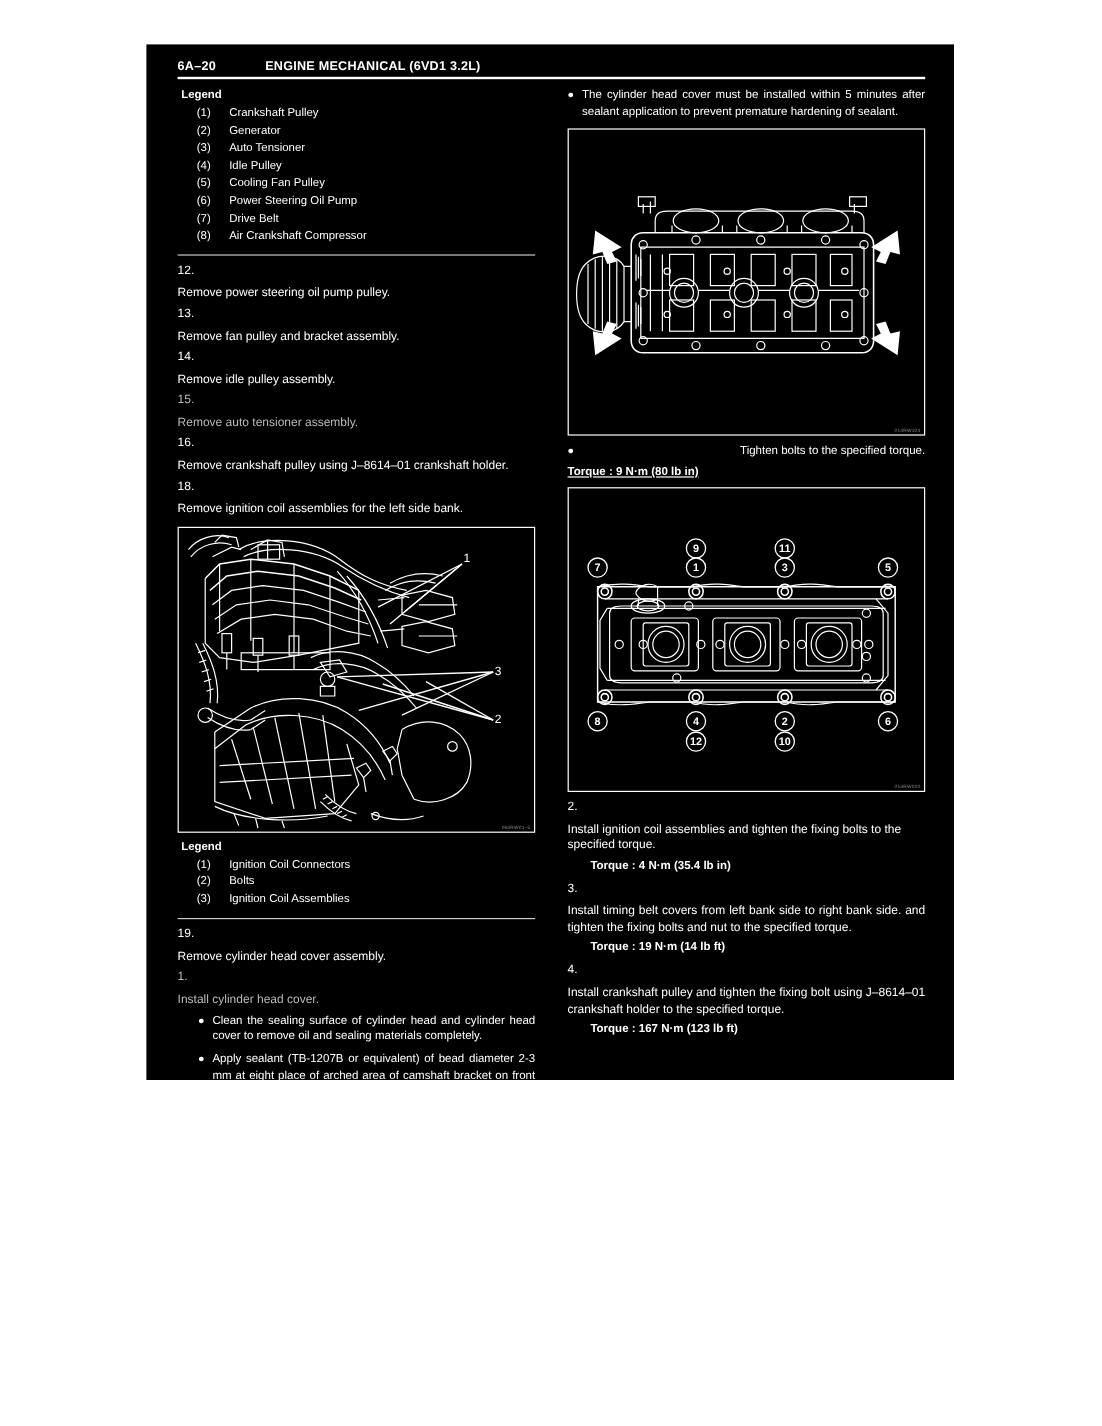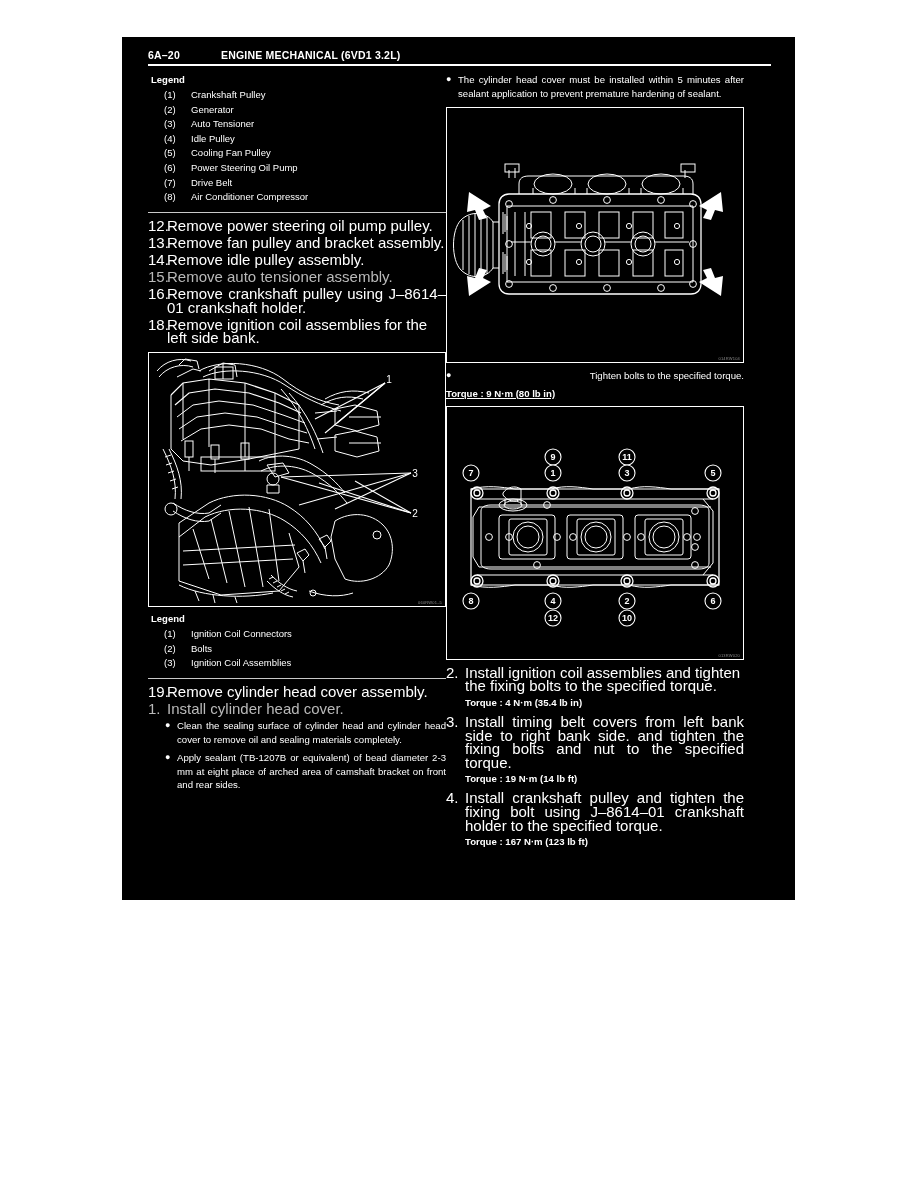--- a/index.html
+++ b/index.html
@@ -53,20 +53,21 @@
   }
   .header-rule {
     height: 2px;
     background: #ffffff;
     margin-bottom: 6px;
   }
 
   
   .columns {
     display: flex;
+    gap: 27px;
     align-items: flex-start;
   }
   .col {
     width: 298px;
     flex: 0 0 298px;
   }
 
   
   .legend-title {
     font-weight: bold;
@@ -100,23 +101,24 @@
   }
 
   
   .steps {
     margin: 0;
     padding: 0;
     list-style: none;
   }
   .step {
     display: flex;
-    font-size: 15px;
+    font-size: 10px;
     line-height: 13.6px;
     margin-bottom: 3.5px;
+    flex-direction: column;
   }
   .step .st-num {
     width: 19px;
     flex: 0 0 19px;
     text-align: left;
   }
   .step .st-body {
     flex: 1;
   }
   .step .st-body.justify {
@@ -263,21 +265,21 @@
             <li class="legend-item">
               <span class="lg-num">(6)</span>
               <span class="lg-label">Power Steering Oil Pump</span>
             </li>
             <li class="legend-item">
               <span class="lg-num">(7)</span>
               <span class="lg-label">Drive Belt</span>
             </li>
             <li class="legend-item">
               <span class="lg-num">(8)</span>
-              <span class="lg-label">Air Conditioner Compressor</span>
+              <span class="lg-label">Air Crankshaft Compressor</span>
             </li>
           </ul>
         </div>
 
         <div class="rule"></div>
 
         <ul class="steps">
           <li class="step">
             <span class="st-num">12.</span>
             <span class="st-body">Remove power steering oil pump pulley.</span>

